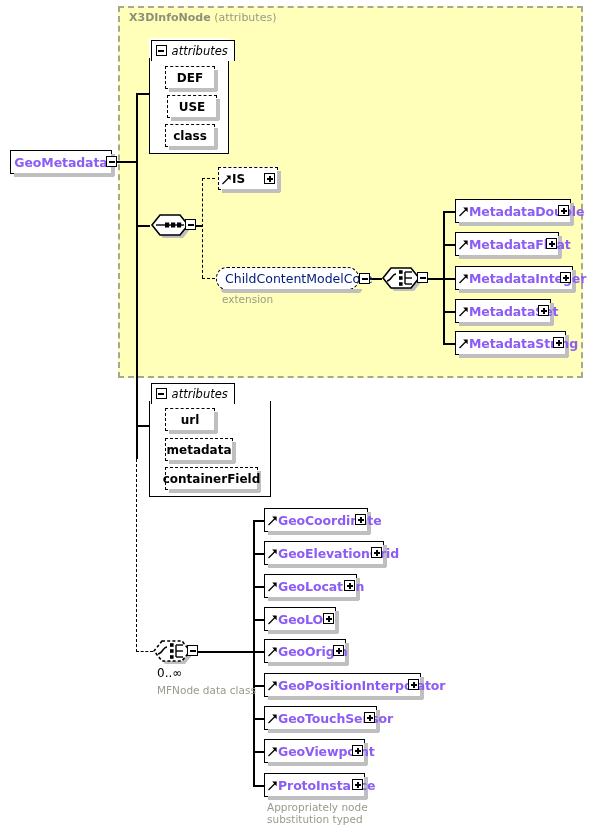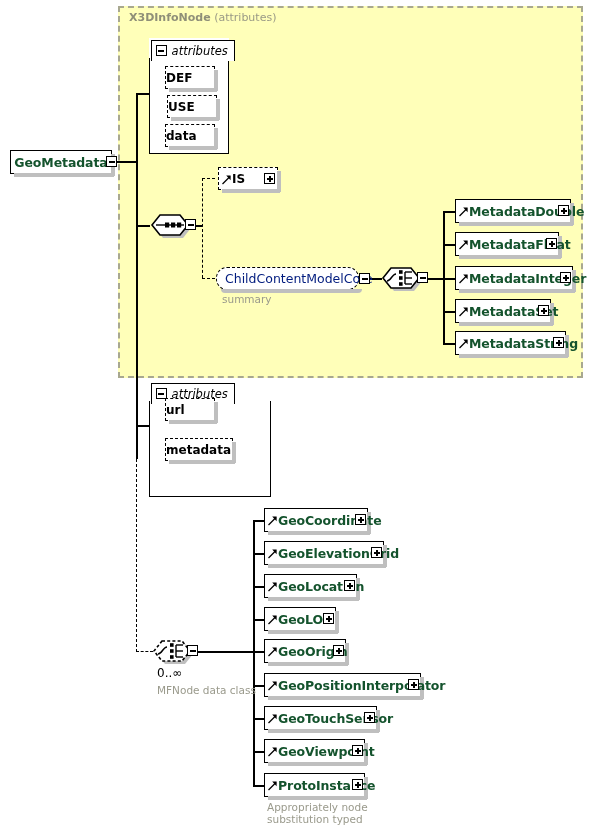--- a/index.html
+++ b/index.html
@@ -51,21 +51,21 @@
   .nodebox .shadow-r {
     position:absolute;
     left:100%; top:3px;
     width:4px; height:100%;
     background:#bfbfbf;
     z-index:-1;
   }
   .nodelabel {
     font-size:12.5px;
     font-weight:bold;
-    color:#14532d;
+    color:#8b5cf6;
     white-space:nowrap;
     letter-spacing:-0.1px;
   }
 
   
   .arrow-glyph {
     position:relative;
     width:11px; height:22px;
     flex:0 0 11px;
   }
@@ -133,21 +133,21 @@
   }
 
   
   .attr-item {
     position:absolute;
     border:1.5px dashed #000;
     background:#ffffff;
     height:23px;
     display:flex;
     align-items:center;
-    justify-content:flex-start;
+    justify-content:center;
     z-index:5;
   }
   .attr-item::after {
     content:"";
     position:absolute;
     left:3px; top:100%;
     width:100%; height:4px;
     background:#bfbfbf;
     z-index:-1;
   }
@@ -265,21 +265,21 @@
   <div class="attr-item" style="left:165px; top:66px; width:50px;">
     <span class="shadow-r"></span>
     <span>DEF</span>
   </div>
   <div class="attr-item" style="left:167px; top:95px; width:50px;">
     <span class="shadow-r"></span>
     <span>USE</span>
   </div>
   <div class="attr-item" style="left:165px; top:124px; width:50px;">
     <span class="shadow-r"></span>
-    <span>data</span>
+    <span>class</span>
   </div>
 
   <div class="ln ln-h" style="left:136px; top:225px; width:14px;"></div>
 
   <div class="comp" style="left:150px; top:213px;">
     <svg width="50" height="26" viewBox="0 0 50 26">
       <path d="M10,2 L30,2 L38,12 L30,22 L10,22 L2,12 Z" fill="#bfbfbf" transform="translate(3,3)"></path>
       <path d="M10,2 L30,2 L38,12 L30,22 L10,22 L2,12 Z" fill="#ffffff" stroke="#000" stroke-width="1.6"></path>
       <line x1="6" y1="12" x2="34" y2="12" stroke="#000" stroke-width="1.4"></line>
       <rect x="15" y="9.5" width="4.2" height="5" fill="#000"></rect>
@@ -310,21 +310,21 @@
       <span class="h"></span>
       <span class="v"></span>
     </div>
 
   <div class="groupref" style="left:216px; top:267px; width:143px;">
     <span>ChildContentModelCore</span>
   </div>
   <div class="expander" style="left:359px; top:273px;">
       <span class="h"></span>
     </div>
-  <div class="caption" style="left:222px; top:293px;">summary</div>
+  <div class="caption" style="left:222px; top:293px;">extension</div>
 
   <div class="ln ln-h" style="left:370px; top:278px; width:12px;"></div>
 
   <div class="comp" style="left:381px; top:266px;">
     <svg width="50" height="26" viewBox="0 0 50 26">
       <path d="M10,2 L30,2 L38,12 L30,22 L10,22 L2,12 Z" fill="#bfbfbf" transform="translate(3,3)"></path>
       <path d="M10,2 L30,2 L38,12 L30,22 L10,22 L2,12 Z" fill="#ffffff" stroke="#000" stroke-width="1.6"></path>
       <path d="M6,15 C10,15 11,8 15,8" fill="none" stroke="#000" stroke-width="1.4"></path>
       <rect x="18" y="4.2" width="3.6" height="3.6" fill="#000"></rect>
       <rect x="18" y="10.2" width="3.6" height="3.6" fill="#000"></rect>
@@ -427,27 +427,31 @@
 
   <div class="attr-box" style="left:149px; top:381px; width:122px; height:116px;"></div>
   <div class="attr-mask" style="left:149px; top:381px; width:122px; height:20px;"></div>
   <div class="attr-tab" style="left:150.6px; top:382.6px;">
     <span class="exp2">
         <span class="h"></span>
       </span>
     <span>attributes</span>
   </div>
 
-  <div class="attr-item" style="left:165px; top:398px; width:50px;">
+  <div class="attr-item" style="left:165px; top:408px; width:50px;">
     <span class="shadow-r"></span>
     <span>url</span>
   </div>
   <div class="attr-item" style="left:165px; top:438px; width:68px;">
     <span class="shadow-r"></span>
     <span>metadata</span>
+  </div>
+  <div class="attr-item" style="left:165px; top:467px; width:93px;">
+    <span class="shadow-r"></span>
+    <span>containerField</span>
   </div>
 
   <div class="comp" style="left:152px; top:639px;">
     <svg width="50" height="26" viewBox="0 0 50 26">
       <path d="M10,2 L30,2 L38,12 L30,22 L10,22 L2,12 Z" fill="#bfbfbf" transform="translate(3,3)"></path>
       <path d="M10,2 L30,2 L38,12 L30,22 L10,22 L2,12 Z" fill="#ffffff" stroke="#000" stroke-width="1.6" stroke-dasharray="3,2.2"></path>
       <path d="M6,15 C10,15 11,8 15,8" fill="none" stroke="#000" stroke-width="1.4"></path>
       <rect x="18" y="4.2" width="3.6" height="3.6" fill="#000"></rect>
       <rect x="18" y="10.2" width="3.6" height="3.6" fill="#000"></rect>
       <rect x="18" y="16.2" width="3.6" height="3.6" fill="#000"></rect>

